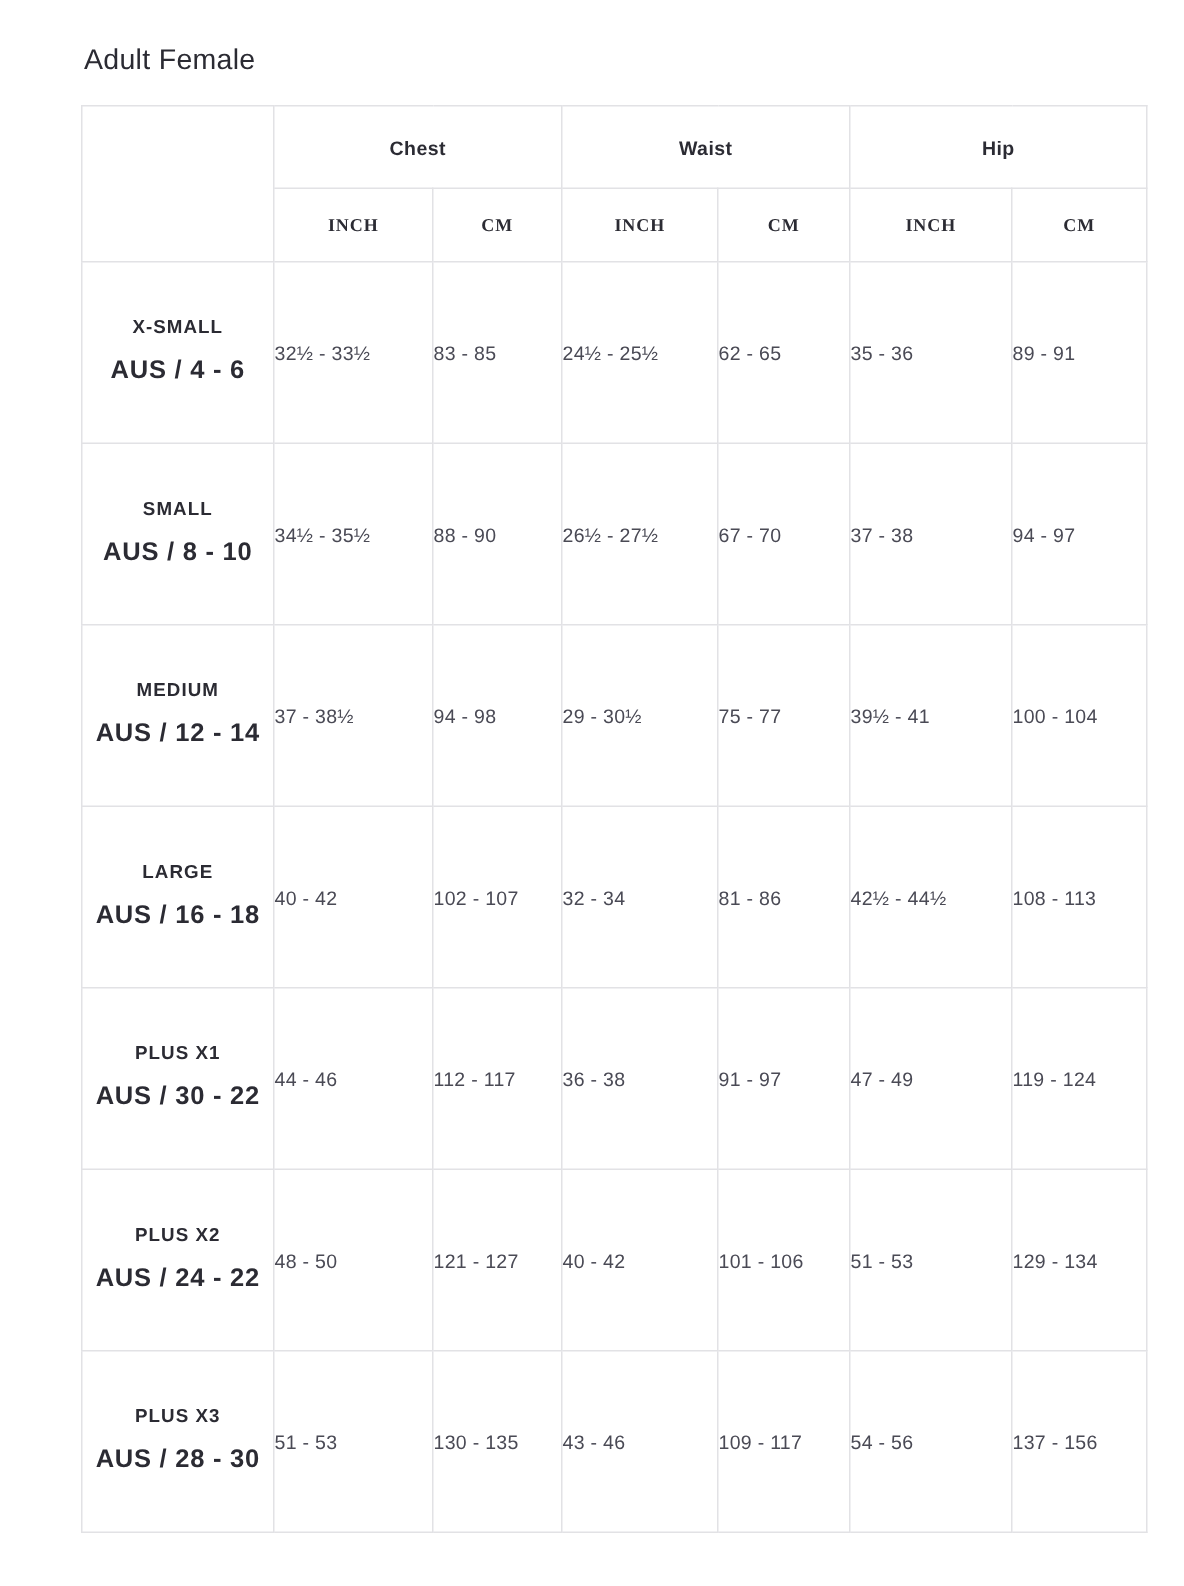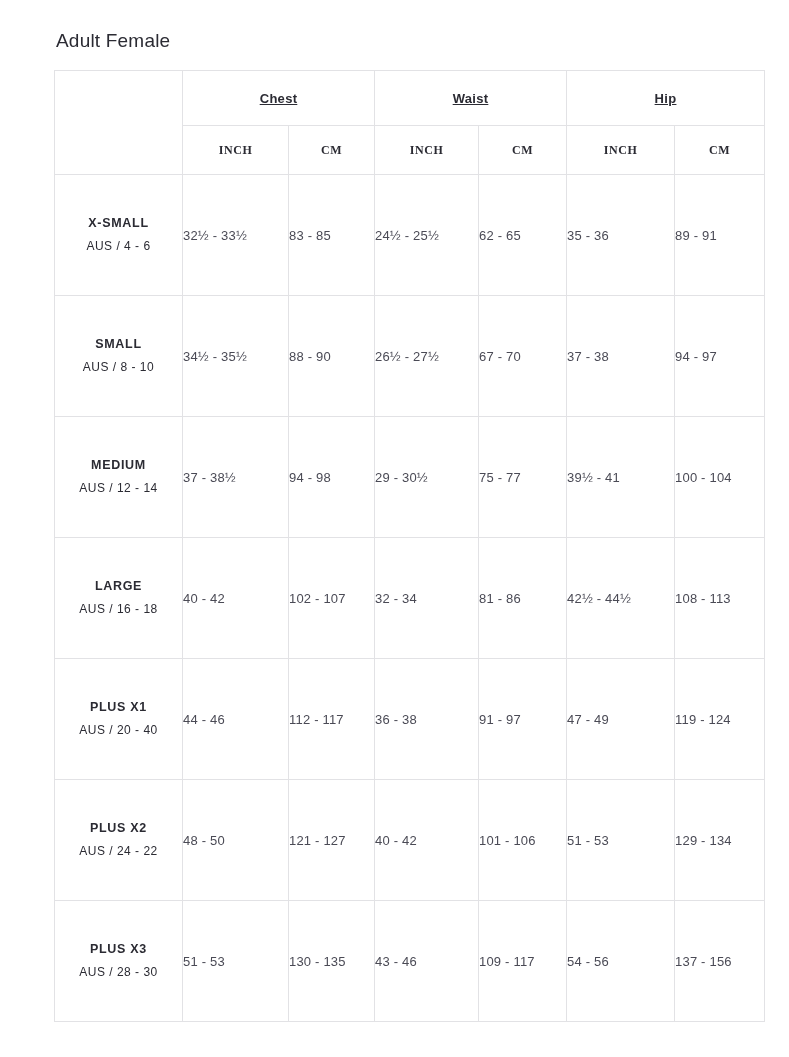--- a/index.html
+++ b/index.html
@@ -39,21 +39,20 @@
     padding: 0;
     vertical-align: middle;
   }
   .group-head {
     height: 54px;
     text-align: center;
     font-size: 13px;
     font-weight: 700;
     color: #2b2b33;
     letter-spacing: 0.3px;
-    text-decoration: underline;
   }
   .unit-head {
     height: 48px;
     text-align: center;
     font-size: 12px;
     font-weight: 700;
     color: #2b2b33;
     letter-spacing: 0.6px;
     font-family: Liberation Serif, serif;
   }
@@ -68,22 +67,22 @@
   }
   .row-label .size-name {
     display: block;
     font-size: 12.5px;
     font-weight: 700;
     color: #2b2b33;
     letter-spacing: 0.7px;
   }
   .row-label .size-aus {
     display: block;
-    font-size: 12px;
-    font-weight: 400;
+    font-size: 17px;
+    font-weight: 700;
     color: #2b2b33;
     letter-spacing: 0.5px;
     text-align: center;
   }
   td.value {
     font-size: 13px;
     color: #4a4a55;
     padding: 0 0 0 13px;
     letter-spacing: 0.2px;
   }
@@ -176,21 +175,21 @@
         <td class="value">40 - 42</td>
         <td class="value">102 - 107</td>
         <td class="value">32 - 34</td>
         <td class="value">81 - 86</td>
         <td class="value">42½ - 44½</td>
         <td class="value">108 - 113</td>
       </tr>
       <tr>
         <th class="row-label">
           <span class="size-name">PLUS X1</span>
-          <span class="size-aus">AUS / 20 - 40</span>
+          <span class="size-aus">AUS / 30 - 22</span>
         </th>
         <td class="value">44 - 46</td>
         <td class="value">112 - 117</td>
         <td class="value">36 - 38</td>
         <td class="value">91 - 97</td>
         <td class="value">47 - 49</td>
         <td class="value">119 - 124</td>
       </tr>
       <tr>
         <th class="row-label">

